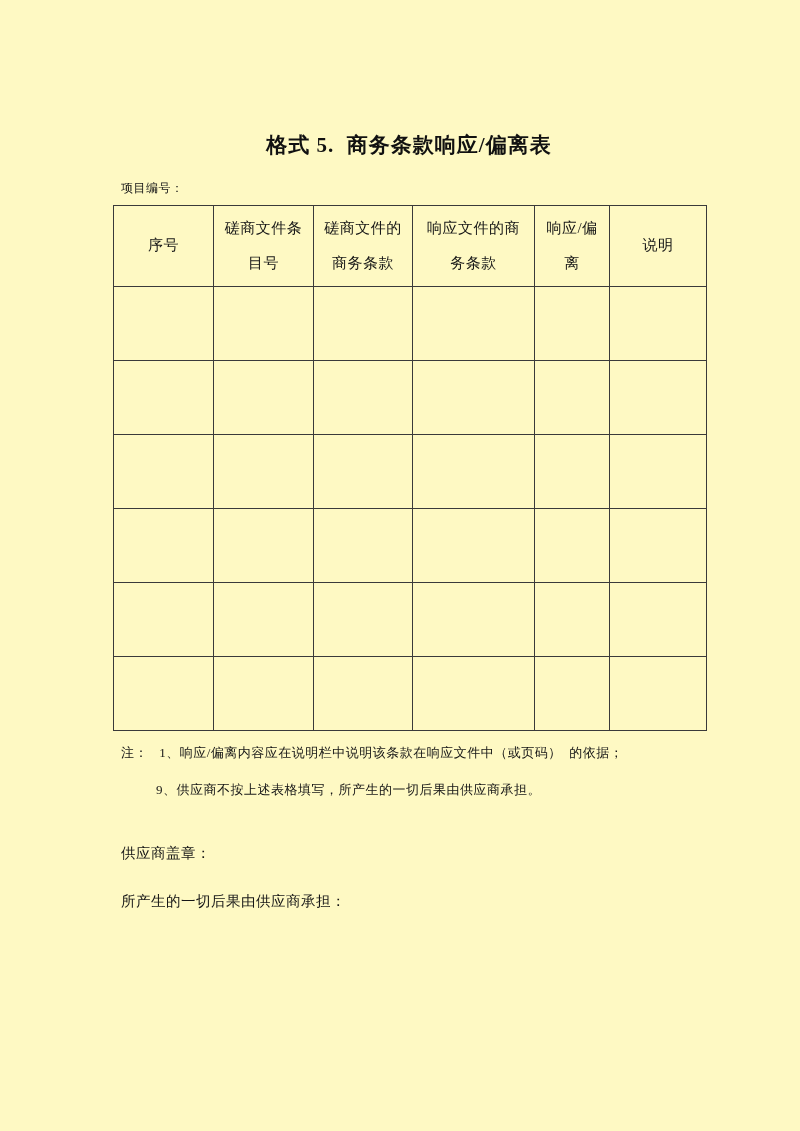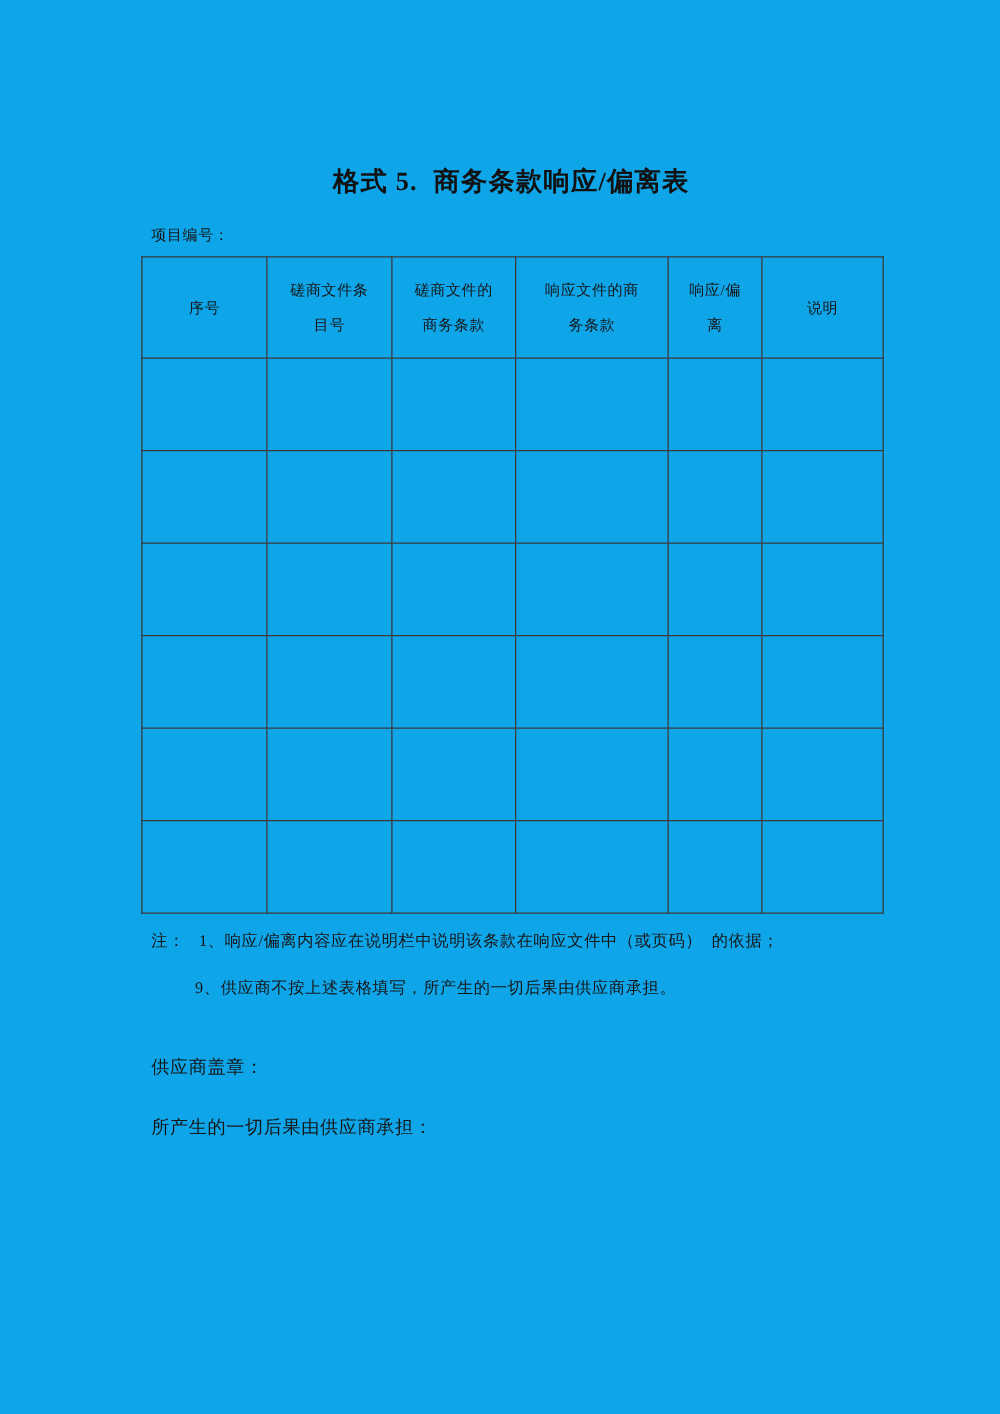--- a/index.html
+++ b/index.html
@@ -7,21 +7,21 @@
   body {
     width: 800px; height: 1131px;
     font-family: "Liberation Serif", "DejaVu Serif", serif;
     color: #1c1c1c;
     position: relative;
     overflow: hidden;
   }
   .page {
     position: absolute; left: 0; top: 0;
     width: 800px; height: 1131px;
-    background: #0ea5e9;
+    background: #fef9c3;
   }
   .doc-title {
     position: absolute;
     left: 113px; top: 131px; width: 592px;
     text-align: center;
     font-size: 21px;
     font-weight: bold;
     letter-spacing: 1px;
     white-space: pre;
     color: #111;
@@ -36,21 +36,21 @@
   table.resp-table {
     position: absolute;
     left: 113px; top: 205px;
     width: 593px; height: 526px;
     border-collapse: collapse;
     table-layout: fixed;
   }
   table.resp-table td, table.resp-table th {
     border: 1px solid #3a3a3a;
     font-weight: normal;
-    font-size: 12px;
+    font-size: 15px;
     text-align: center;
     vertical-align: middle;
     padding: 2px 10px;
     color: #161616;
   }
   table.resp-table th {
     line-height: 2.35;
     white-space: pre-line;
     letter-spacing: 0.5px;
   }

